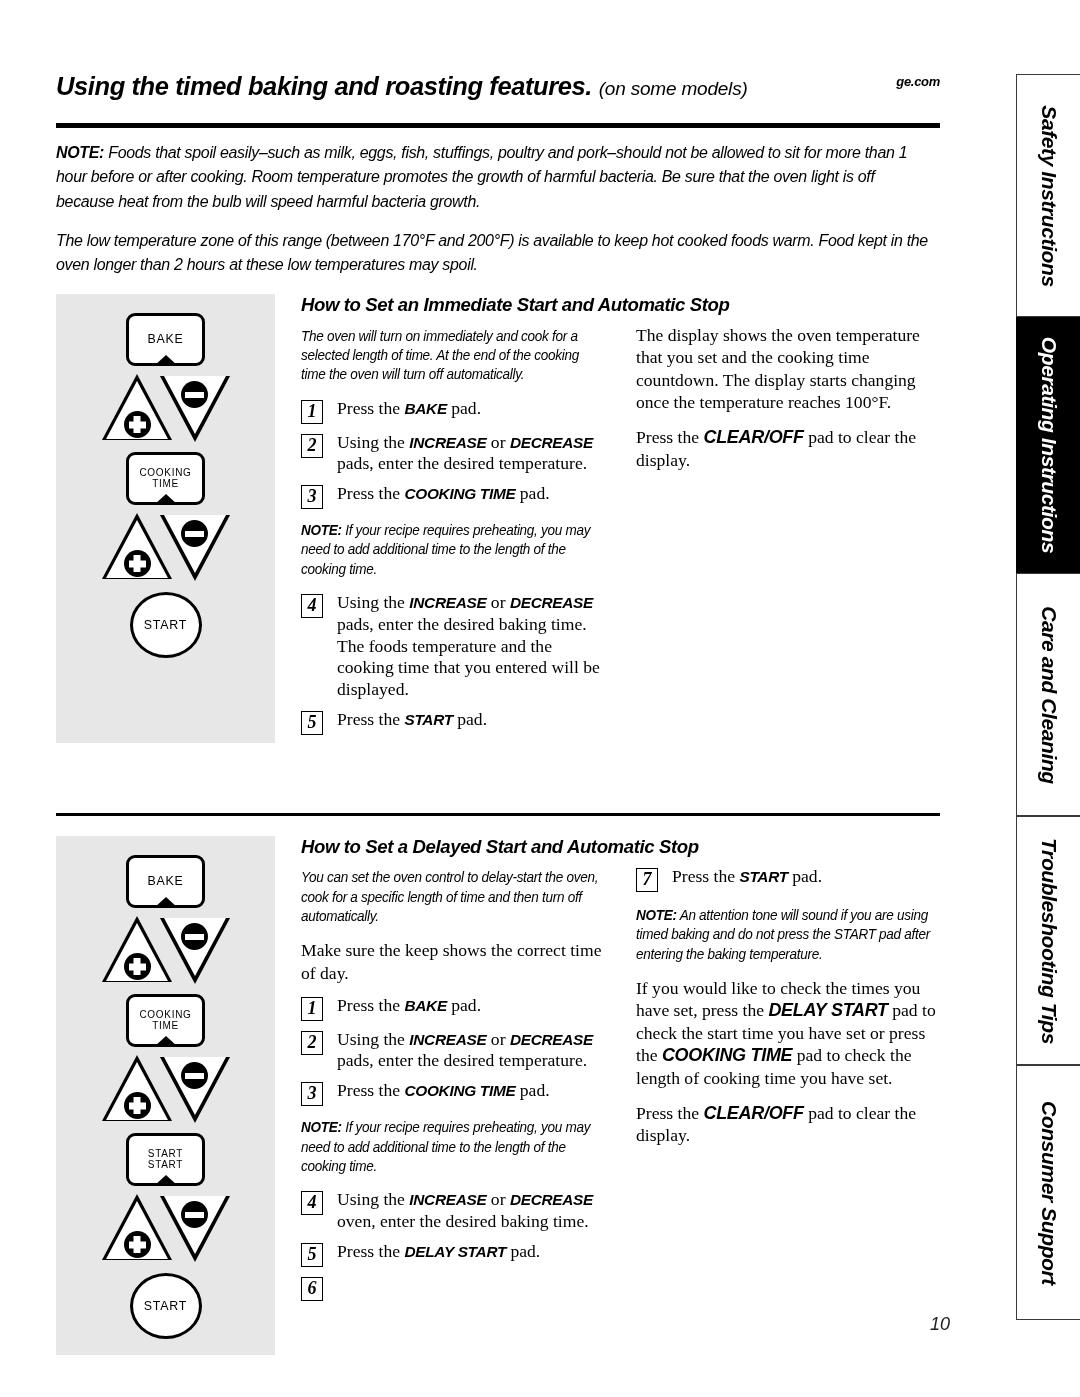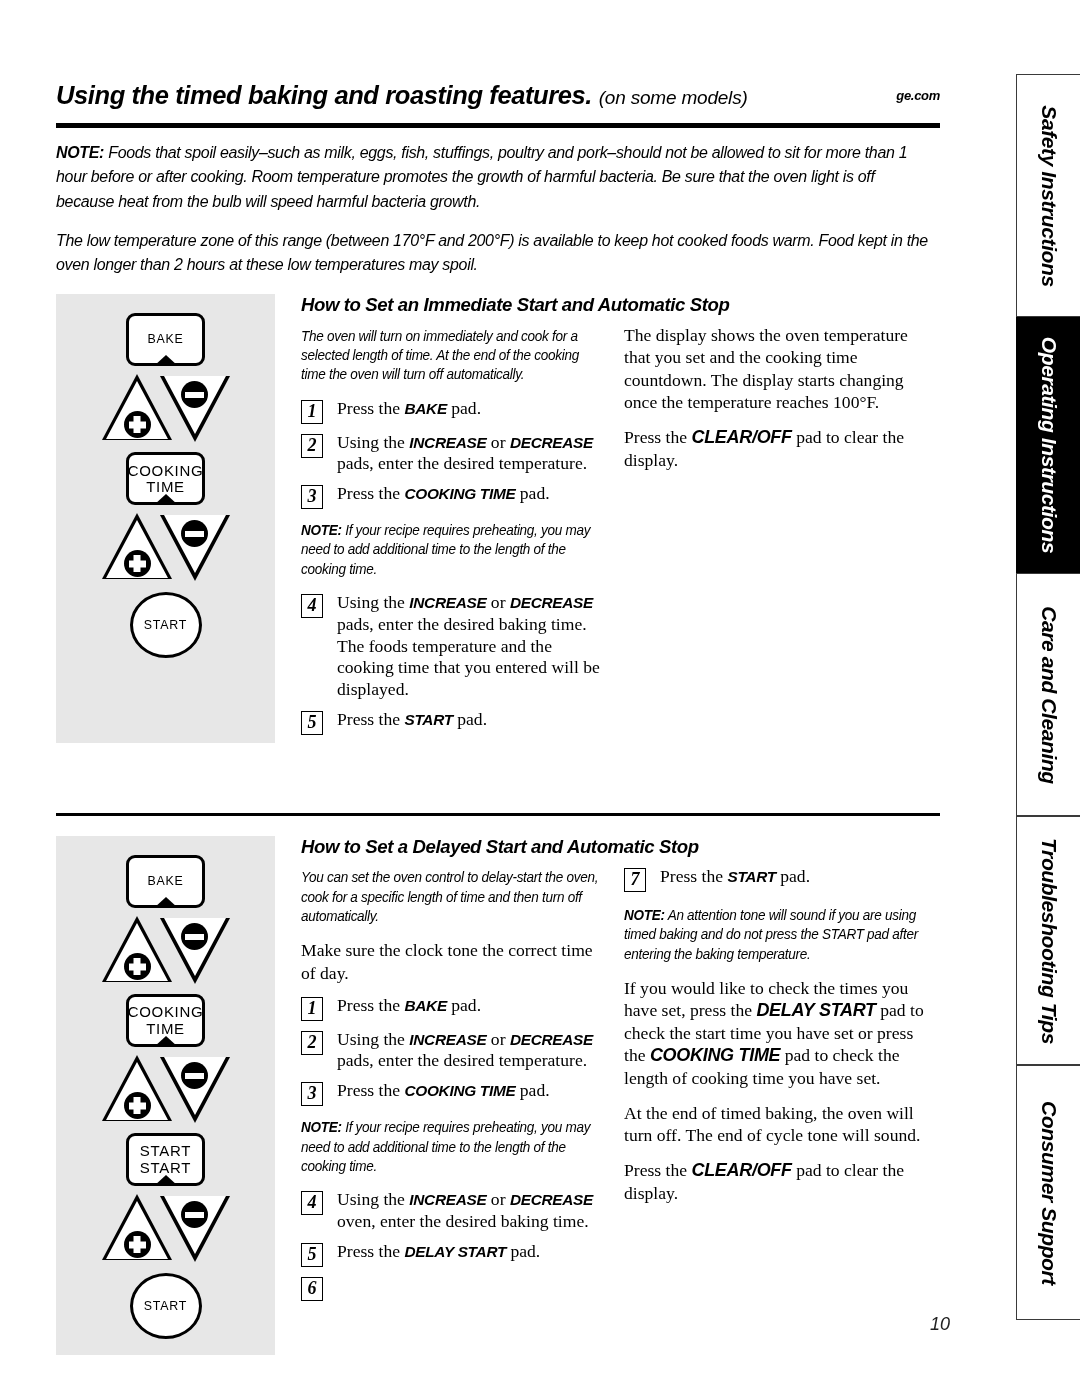--- a/index.html
+++ b/index.html
@@ -19,21 +19,21 @@
 
   .content {
     position: absolute;
     left: 56px; top: 74px;
     width: 884px; height: 1260px;
   }
 
   
   .header-row {
     display: flex;
-    align-items: center;
+    align-items: flex-start;
     justify-content: space-between;
     height: 44px;
   }
   .page-heading {
     font-family: "Liberation Sans", sans-serif;
     font-weight: bold;
     font-style: italic;
     font-size: 25.5px;
     letter-spacing: -0.4px;
     white-space: nowrap;
@@ -84,21 +84,21 @@
     display: flex;
     flex-direction: column;
     align-items: center;
   }
   .cols {
     display: flex;
     flex: 1 1 auto;
     padding-left: 26px;
   }
   .col { width: 305px; flex: 0 0 305px; }
-  .col.right { margin-left: 18px; }
+  .col.right { margin-left: 30px; }
 
   .sec-title {
     font-family: "Liberation Sans", sans-serif;
     font-weight: bold;
     font-style: italic;
     font-size: 18.6px;
     letter-spacing: -0.4px;
     line-height: 1.15;
     margin-bottom: 11px;
     white-space: nowrap;
@@ -188,21 +188,21 @@
     margin: 5px 0;
   }
   .pad-key .lbl {
     font-family: "Liberation Sans", sans-serif;
     font-size: 12.4px;
     font-weight: normal;
     letter-spacing: 0.7px;
     line-height: 1.08;
     text-align: center;
   }
-  .pad-key .lbl.two { font-size: 15px; }
+  .pad-key .lbl.two { font-size: 10px; }
   
   .pad-key::after {
     content: "";
     position: absolute;
     bottom: -3px; left: 50%;
     transform: translateX(-50%);
     width: 0; height: 0;
     border-left: 12px solid transparent;
     border-right: 12px solid transparent;
     border-bottom: 11px solid #000;
@@ -454,21 +454,21 @@
           </div>
           <div class="start-key">
             <span class="lbl">START</span>
           </div>
         </div>
 
         <div class="cols">
           <div class="col">
             <div class="sec-title">How to Set a Delayed Start and Automatic Stop</div>
             <div class="blurb">You can set the oven control to delay-start the oven, cook for a specific length of time and then turn off automatically.</div>
-            <div class="serif tight">Make sure the clock tone the correct time of day.</div>
+            <div class="serif tight">Make sure the keep shows the correct time of day.</div>
 
             <div class="step">
               <div class="step-num">1</div>
               <div class="step-body"><span>Press the </span><span class="pad">BAKE</span><span> pad.</span></div>
             </div>
             <div class="step">
               <div class="step-num">2</div>
               <div class="step-body"><span>Using the </span><span class="pad">INCREASE</span><span> or </span><span class="pad">DECREASE</span><span> pads, enter the desired temperature.</span></div>
             </div>
             <div class="step">
@@ -497,21 +497,20 @@
             <div class="step">
               <div class="step-num">7</div>
               <div class="step-body"><span>Press the </span><span class="pad">START</span><span> pad.</span></div>
             </div>
 
             <div class="blurb" style="margin-top:14px;">
               <b>NOTE:</b><span> An attention tone will sound if you are using timed baking and do not press the START pad after entering the baking temperature.</span>
             </div>
 
             <div class="serif"><span>If you would like to check the times you have set, press the </span><span class="pad">DELAY START</span><span> pad to check the start time you have set or press the </span><span class="pad">COOKING TIME</span><span> pad to check the length of cooking time you have set.</span></div>
-            <div class="serif">At the end of timed baking, the oven will turn off. The end of cycle tone will sound.</div>
             <div class="serif"><span>Press the </span><span class="pad">CLEAR/OFF</span><span> pad to clear the display.</span></div>
           </div>
         </div>
 
       </div>
     </div>
 
   </div>
 
   <div class="tabstrip">

